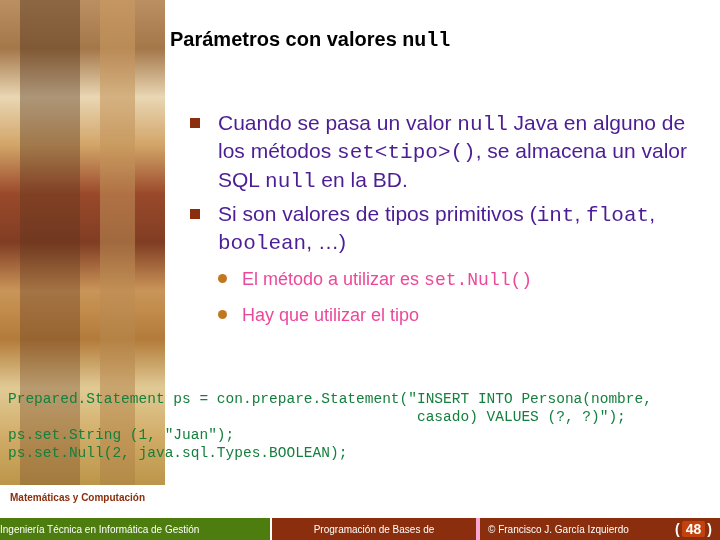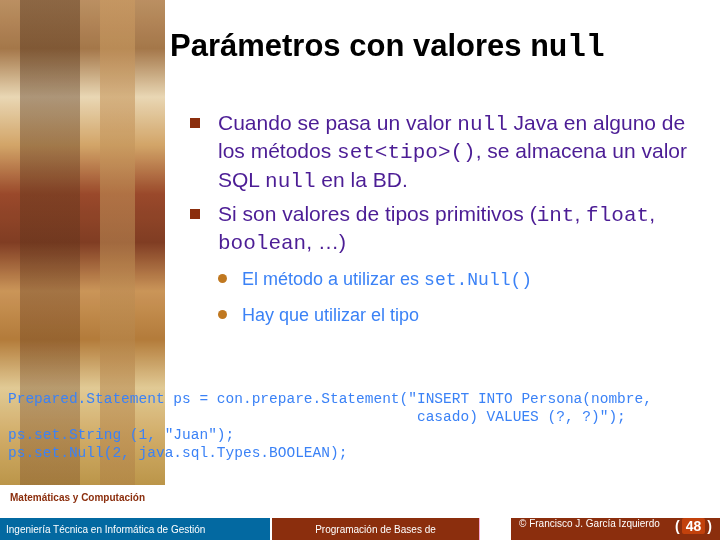--- a/index.html
+++ b/index.html
@@ -14,34 +14,34 @@
       #b89040 100%);
     opacity: 0.95;
   }
   .bg-left::before { content:""; position:absolute; left:20px; top:0; width:60px; height:100%;
     background: linear-gradient(to bottom, rgba(60,30,10,.4), rgba(100,50,20,.3));
   }
   .bg-left::after { content:""; position:absolute; left:100px; top:0; width:35px; height:100%;
     background: linear-gradient(to bottom, rgba(200,150,90,.6), rgba(170,120,60,.5));
   }
   .content { position: absolute; left: 0; top: 0; width: 720px; height: 540px; }
-  .title { position: absolute; left: 170px; top: 28px; font-size: 31px; font-weight: bold; color: #000; }
+  .title { position: absolute; left: 170px; top: 28px; font-size: 20px; font-weight: bold; color: #000; }
   .title .code { font-family: "Courier New", monospace; }
   .body { position: absolute; left: 190px; top: 110px; width: 510px; }
   .bullet1 { position: relative; padding-left: 28px; margin-bottom: 6px; font-size: 21px; color: #4c1d95; line-height: 1.25; }
   .bullet1 .sq { position: absolute; left: 0; top: 8px; width: 10px; height: 10px; background: #8b2e0d; }
   .bullet1 .code, .bullet2 .code, .codeblock { font-family: "Courier New", monospace; }
-  .bullet2 { position: relative; padding-left: 24px; margin-left: 28px; margin-top: 10px; margin-bottom: 4px; font-size: 18px; color: #3b82f6; line-height: 1.35; }
+  .bullet2 { position: relative; padding-left: 24px; margin-left: 28px; margin-top: 10px; margin-bottom: 4px; font-size: 18px; color: #ec4899; line-height: 1.35; }
   .bullet2 .dot { position: absolute; left: 0; top: 7px; width: 9px; height: 9px; background: #c07820; border-radius: 50%; }
-  .codeblock { position: absolute; left: 8px; top: 390px; width: 704px; font-size: 14.5px; color: #3b82f6; line-height: 1.25; white-space: pre; }
+  .codeblock { position: absolute; left: 8px; top: 390px; width: 704px; font-size: 14.5px; color: #15803d; line-height: 1.25; white-space: pre; }
   .dept { position: absolute; left: 10px; bottom: 37px; font-size: 10px; font-weight: bold; color: #8b2e0d; }
   .footer { position: absolute; left: 0; bottom: 0; width: 720px; height: 22px; display: flex; }
-  .footer-left { flex: 0 0 270px; background: #0369a1; color: #fff; font-size: 10px; display: flex; align-items: center; padding-left: 6px; }
-  .footer-mid { flex: 0 0 210px; background: #8b2e0d; color: #fff; font-size: 10px; display: flex; align-items: center; justify-content: center; border-left: 2px solid #fff; border-right: 1px solid #f9a8d4; }
-  .footer-right { flex: 1; background: #8b2e0d; display: flex; justify-content: space-between; padding: 0 8px; margin-left: 31px; }
+  .footer-left { flex: 0 0 270px; background: #4d7c0f; color: #fff; font-size: 10px; display: flex; align-items: center; }
+  .footer-mid { flex: 0 0 210px; background: #8b2e0d; color: #fff; font-size: 10px; display: flex; align-items: center; justify-content: center; border-left: 2px solid #fff; border-right: 4px solid #f9a8d4; }
+  .footer-right { flex: 1; background: #8b2e0d; display: flex; align-items: center; justify-content: space-between; padding: 0 8px; }
   .copyright { color: #fff; font-size: 10px; }
   .pagewrap { color: #fff; font-size: 14px; font-weight: bold; }
   .pagewrap .inner { display: inline-block; background: #c2410c; color: #fff; padding: 0 4px; border-radius: 2px; margin: 0 2px; }
 </style>
 </head>
 <body>
 
 <div class="bg-left"></div>
 
 <div class="content">

